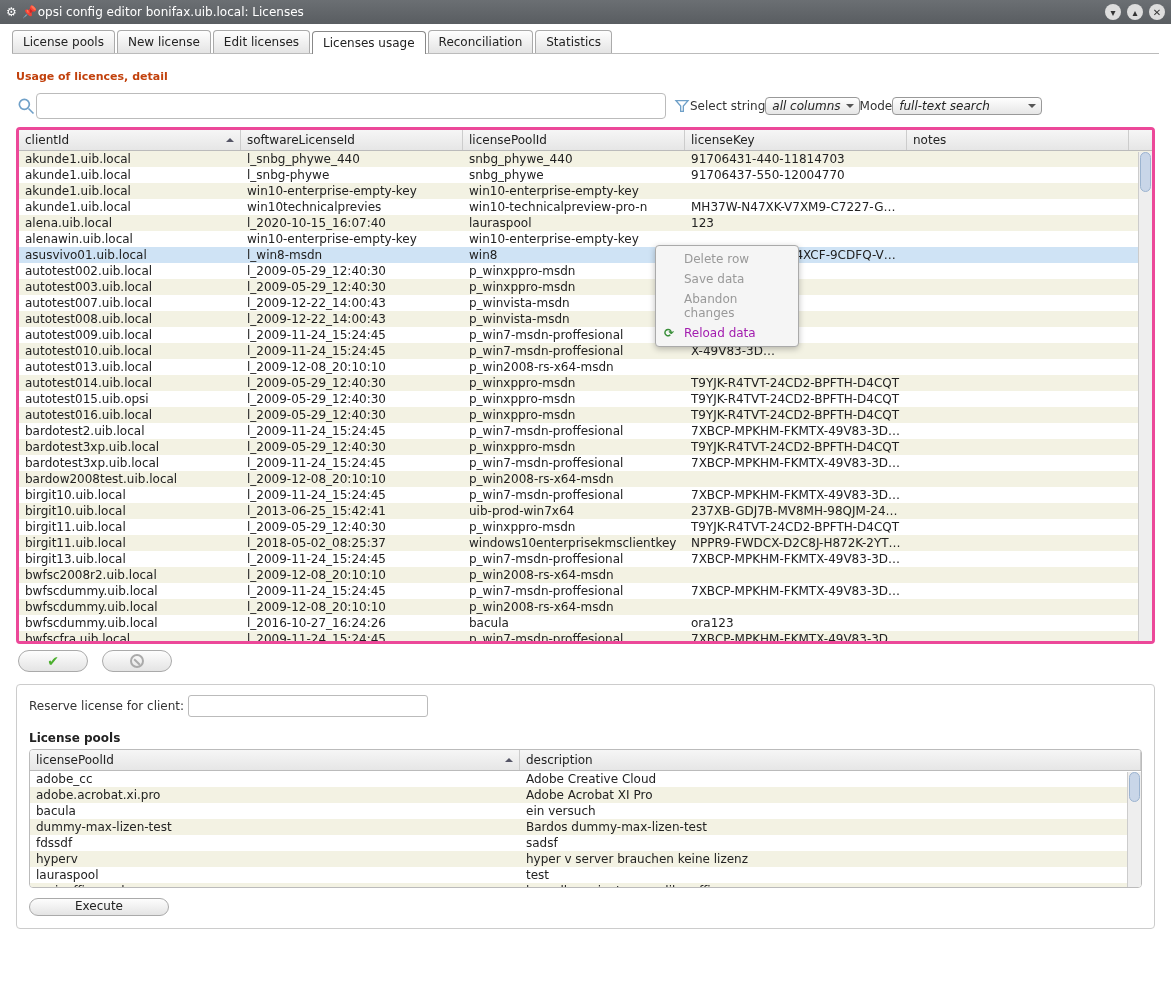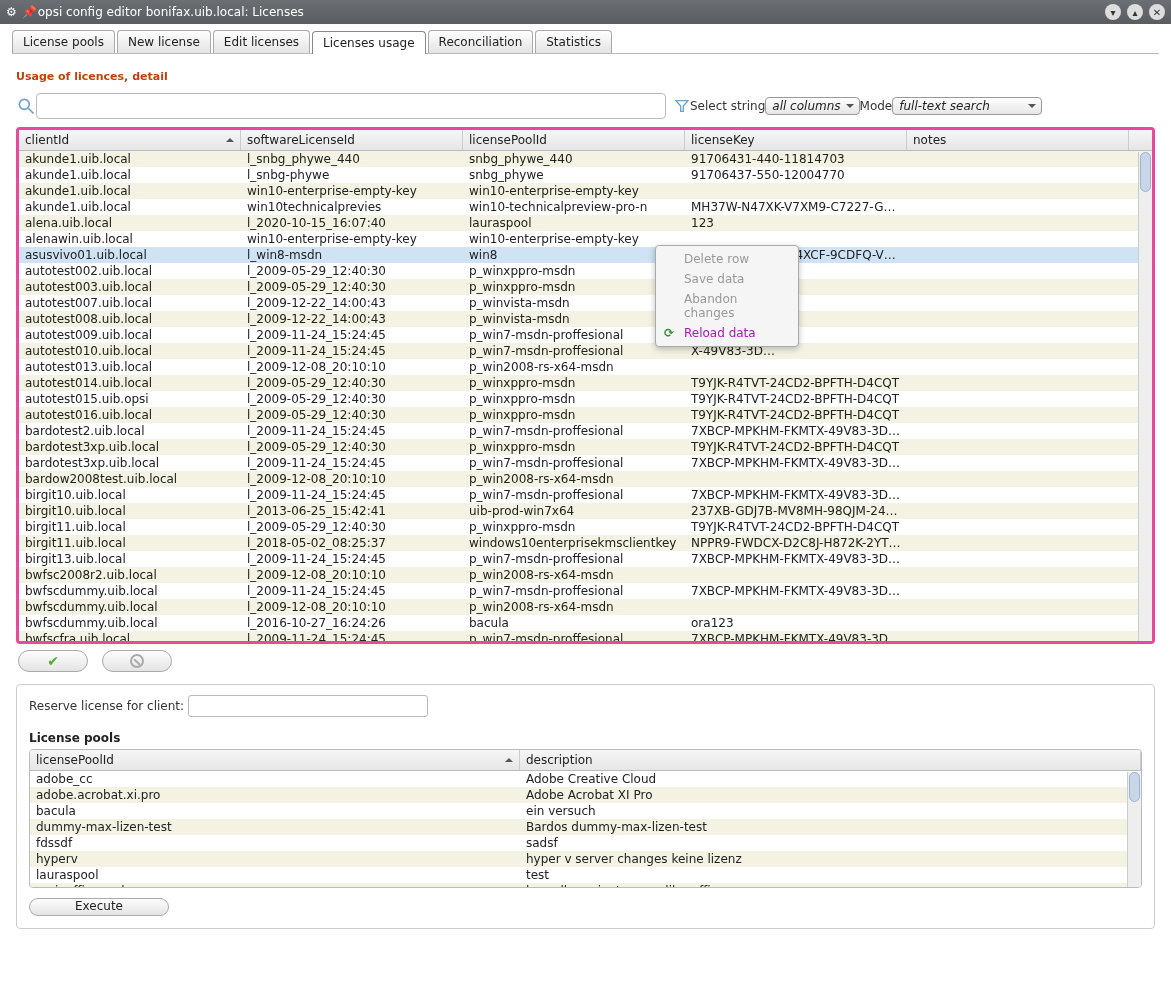--- a/index.html
+++ b/index.html
@@ -404,21 +404,21 @@
           <div class="pr">
             <div class="pd1">dummy-max-lizen-test</div>
             <div class="pd2">Bardos dummy-max-lizen-test</div>
           </div>
           <div class="pr">
             <div class="pd1">fdssdf</div>
             <div class="pd2">sadsf</div>
           </div>
           <div class="pr">
             <div class="pd1">hyperv</div>
-            <div class="pd2">hyper v server changes keine lizenz</div>
+            <div class="pd2">hyper v server brauchen keine lizenz</div>
           </div>
           <div class="pr">
             <div class="pd1">lauraspool</div>
             <div class="pd2">test</div>
           </div>
           <div class="pr">
             <div class="pd1">meinofficepool</div>
             <div class="pd2">luer alle varianten von libreoffice</div>
           </div>
         </div>

